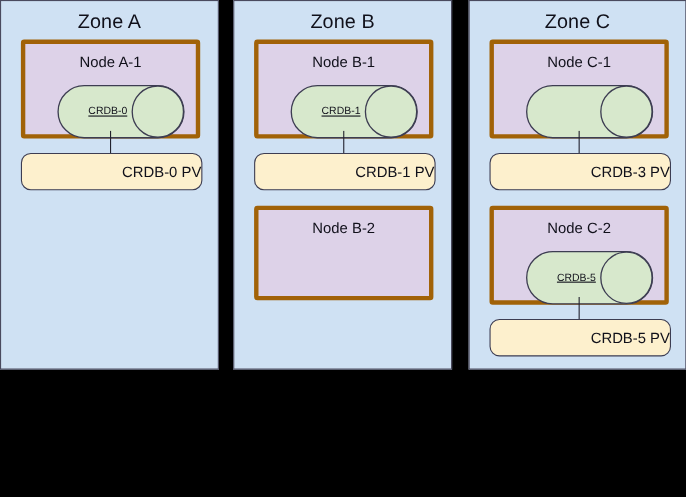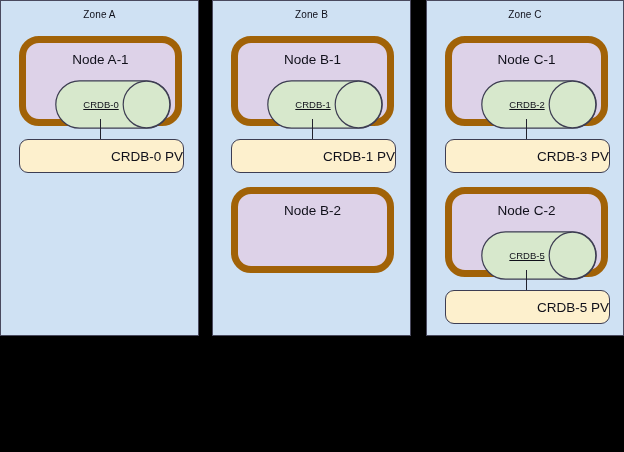--- a/index.html
+++ b/index.html
@@ -13,32 +13,32 @@
   
   .zone{
     position:absolute;
     background:#cfe1f3;
     border:1px solid #4a4a5e;
     box-sizing:border-box;
   }
   .zone-title{
     position:absolute;left:0;right:0;top:8px;
     text-align:center;
-    font-size:10px;
+    font-size:18px;
     color:#10101a;
     letter-spacing:.1px;
     white-space:nowrap;
   }
 
   
   .node{
     position:absolute;
     background:#ddd2e8;
-    border:7px solid #a16207;
-    border-radius:20px;
+    border:4px solid #a16207;
+    border-radius:3px;
     box-sizing:border-box;
   }
   .node-title{
     position:absolute;left:0;right:0;top:9px;
     text-align:center;
     font-size:13.5px;
     color:#10101a;
     white-space:nowrap;
   }
 
@@ -134,21 +134,20 @@
     <div class="zone-title">Zone C</div>
 
     <div class="node" style="left:18px;top:35px;width:163px;height:90px;">
       <div class="node-title">Node C-1</div>
 
       <div class="cyl" style="left:29px;top:37px;width:116px;height:49px;">
         <svg viewBox="0 0 116 49" preserveAspectRatio="none">
           <path d="M24.5,0.8 H91.5 A23.7,23.7 0 0 1 91.5,48.2 H24.5 A23.7,23.7 0 0 1 24.5,0.8 Z" fill="#d7e8cc" stroke="#3d3d52" stroke-width="1.2"></path>
           <ellipse cx="91.5" cy="24.5" rx="23.3" ry="23.3" fill="#d7e8cc" stroke="#3d3d52" stroke-width="1.2"></ellipse>
         </svg>
-        <div class="cyl-label" style="width:92px;">CRDB-2</div>
       </div>
     </div>
 
     <div class="connector" style="left:99px;top:118px;height:21px;"></div>
 
     <div class="pv" style="left:18px;top:138px;width:165px;height:34px;">
       <span class="pv-label">CRDB-3 PV</span>
     </div>
 
     <div class="node" style="left:18px;top:186px;width:163px;height:90px;">

